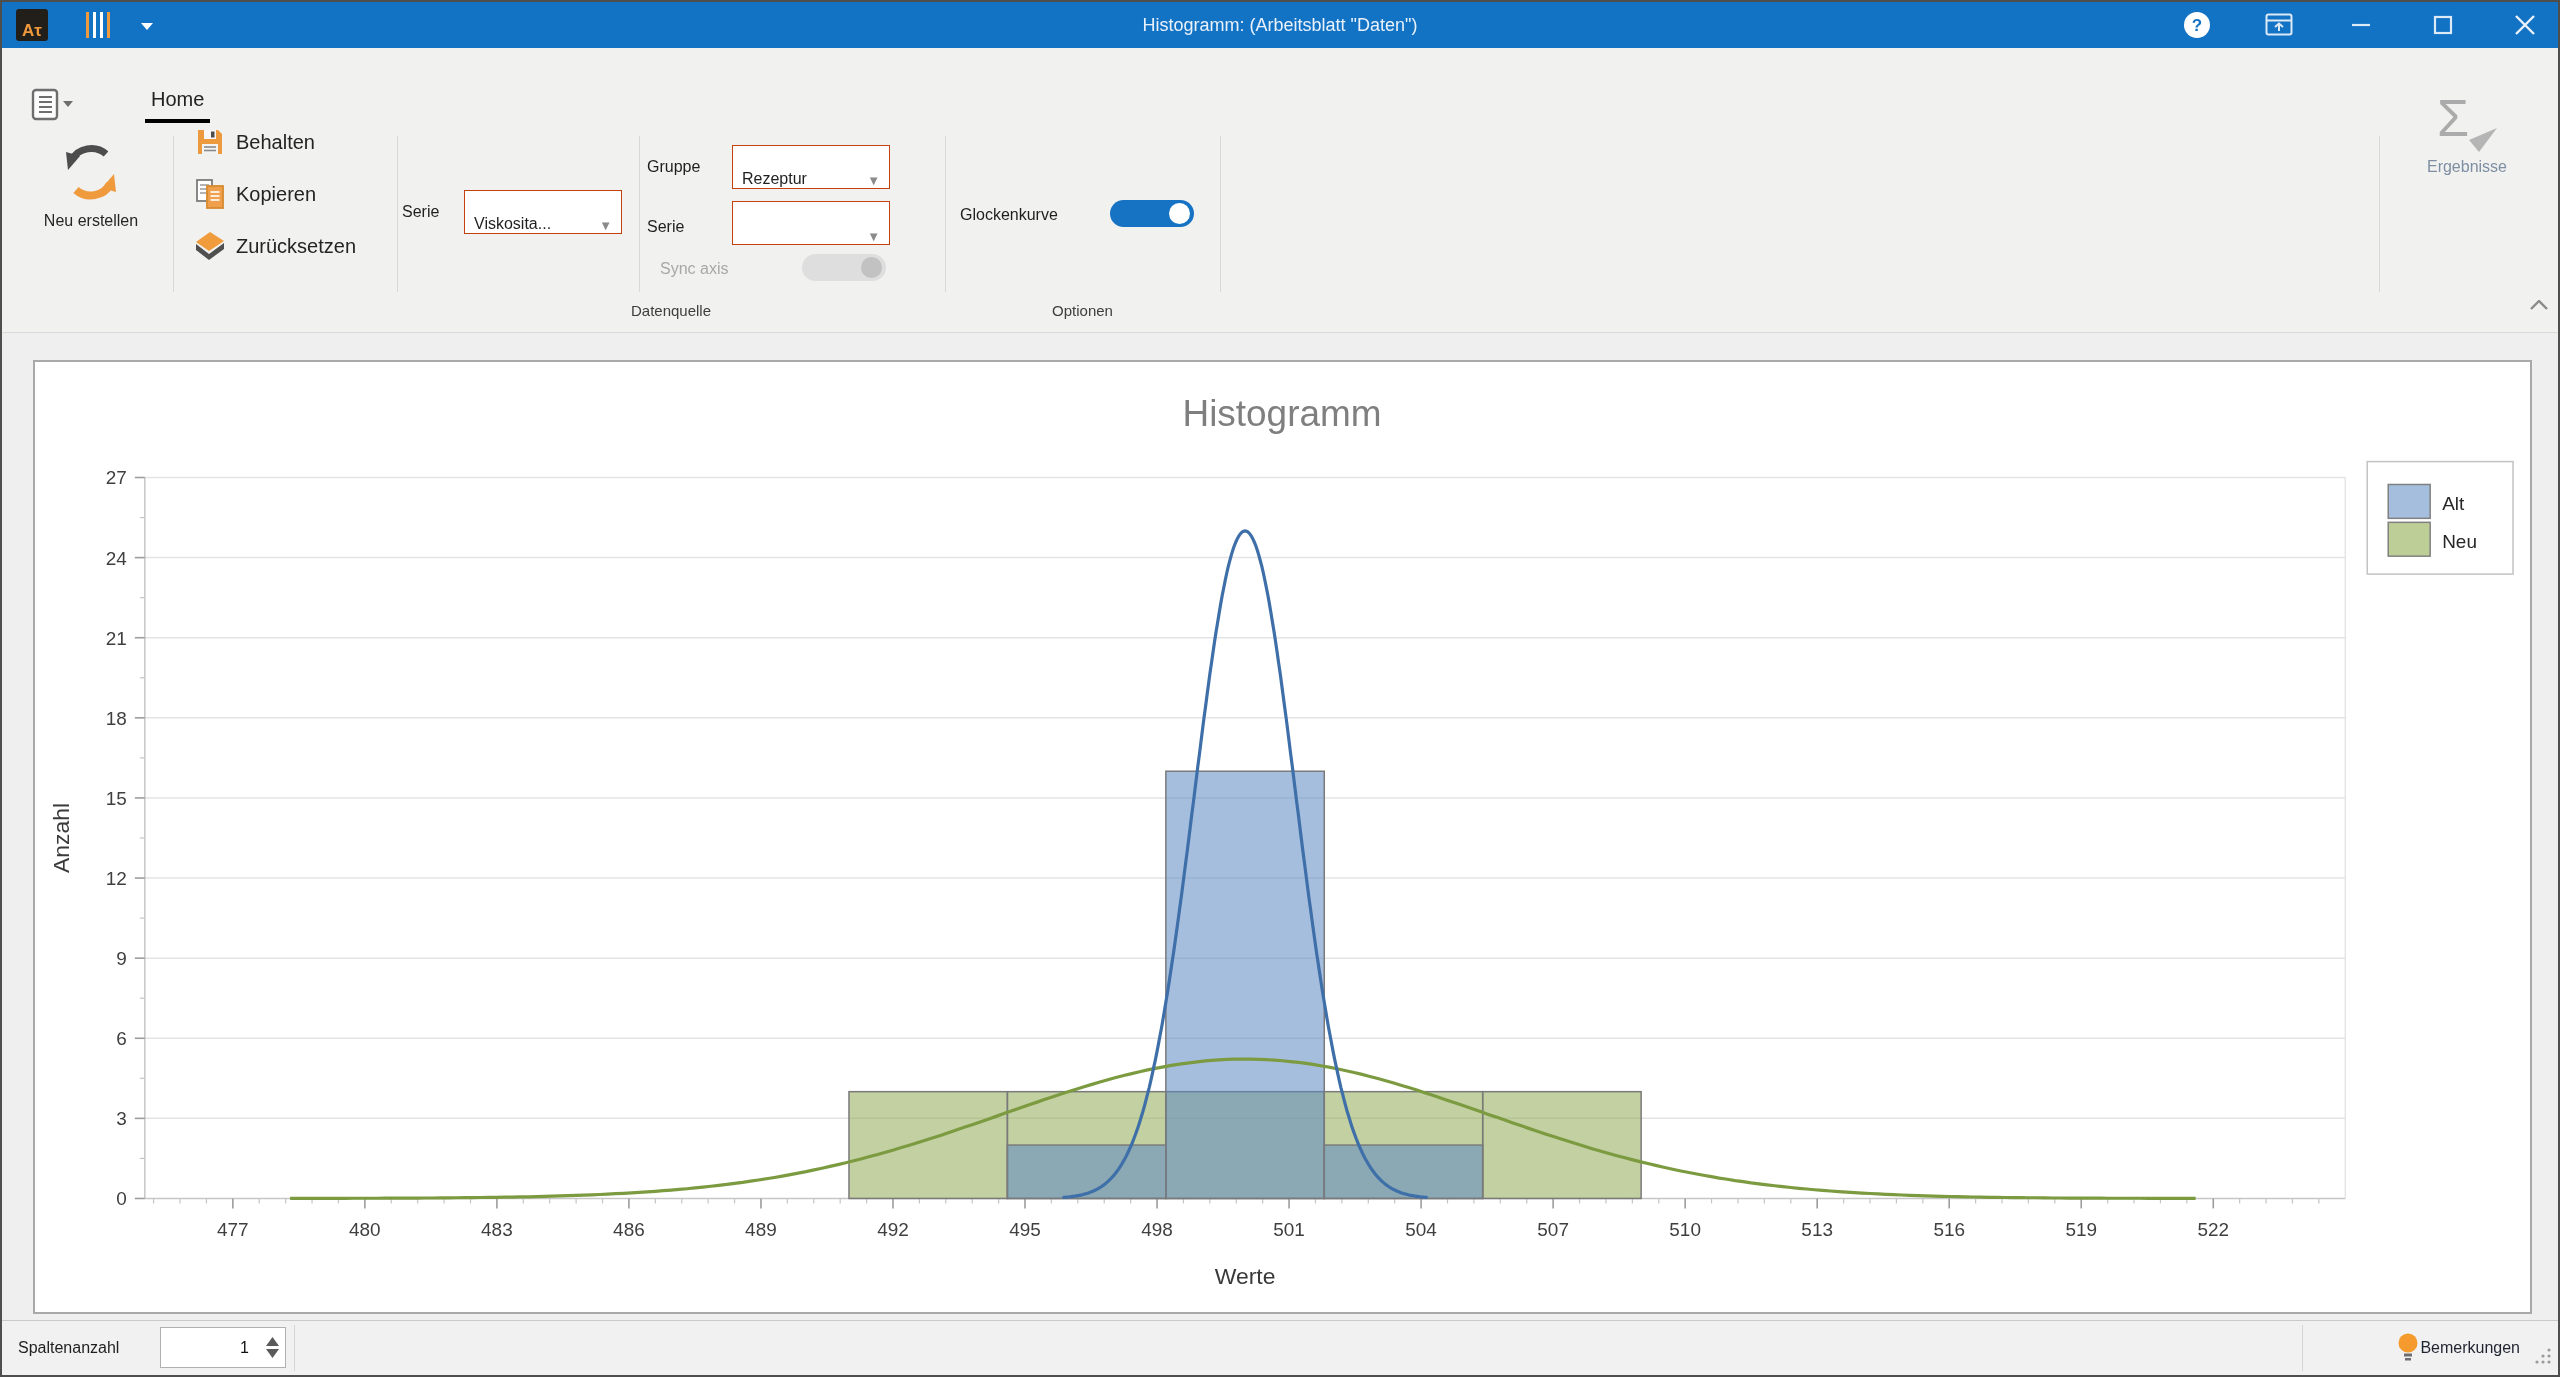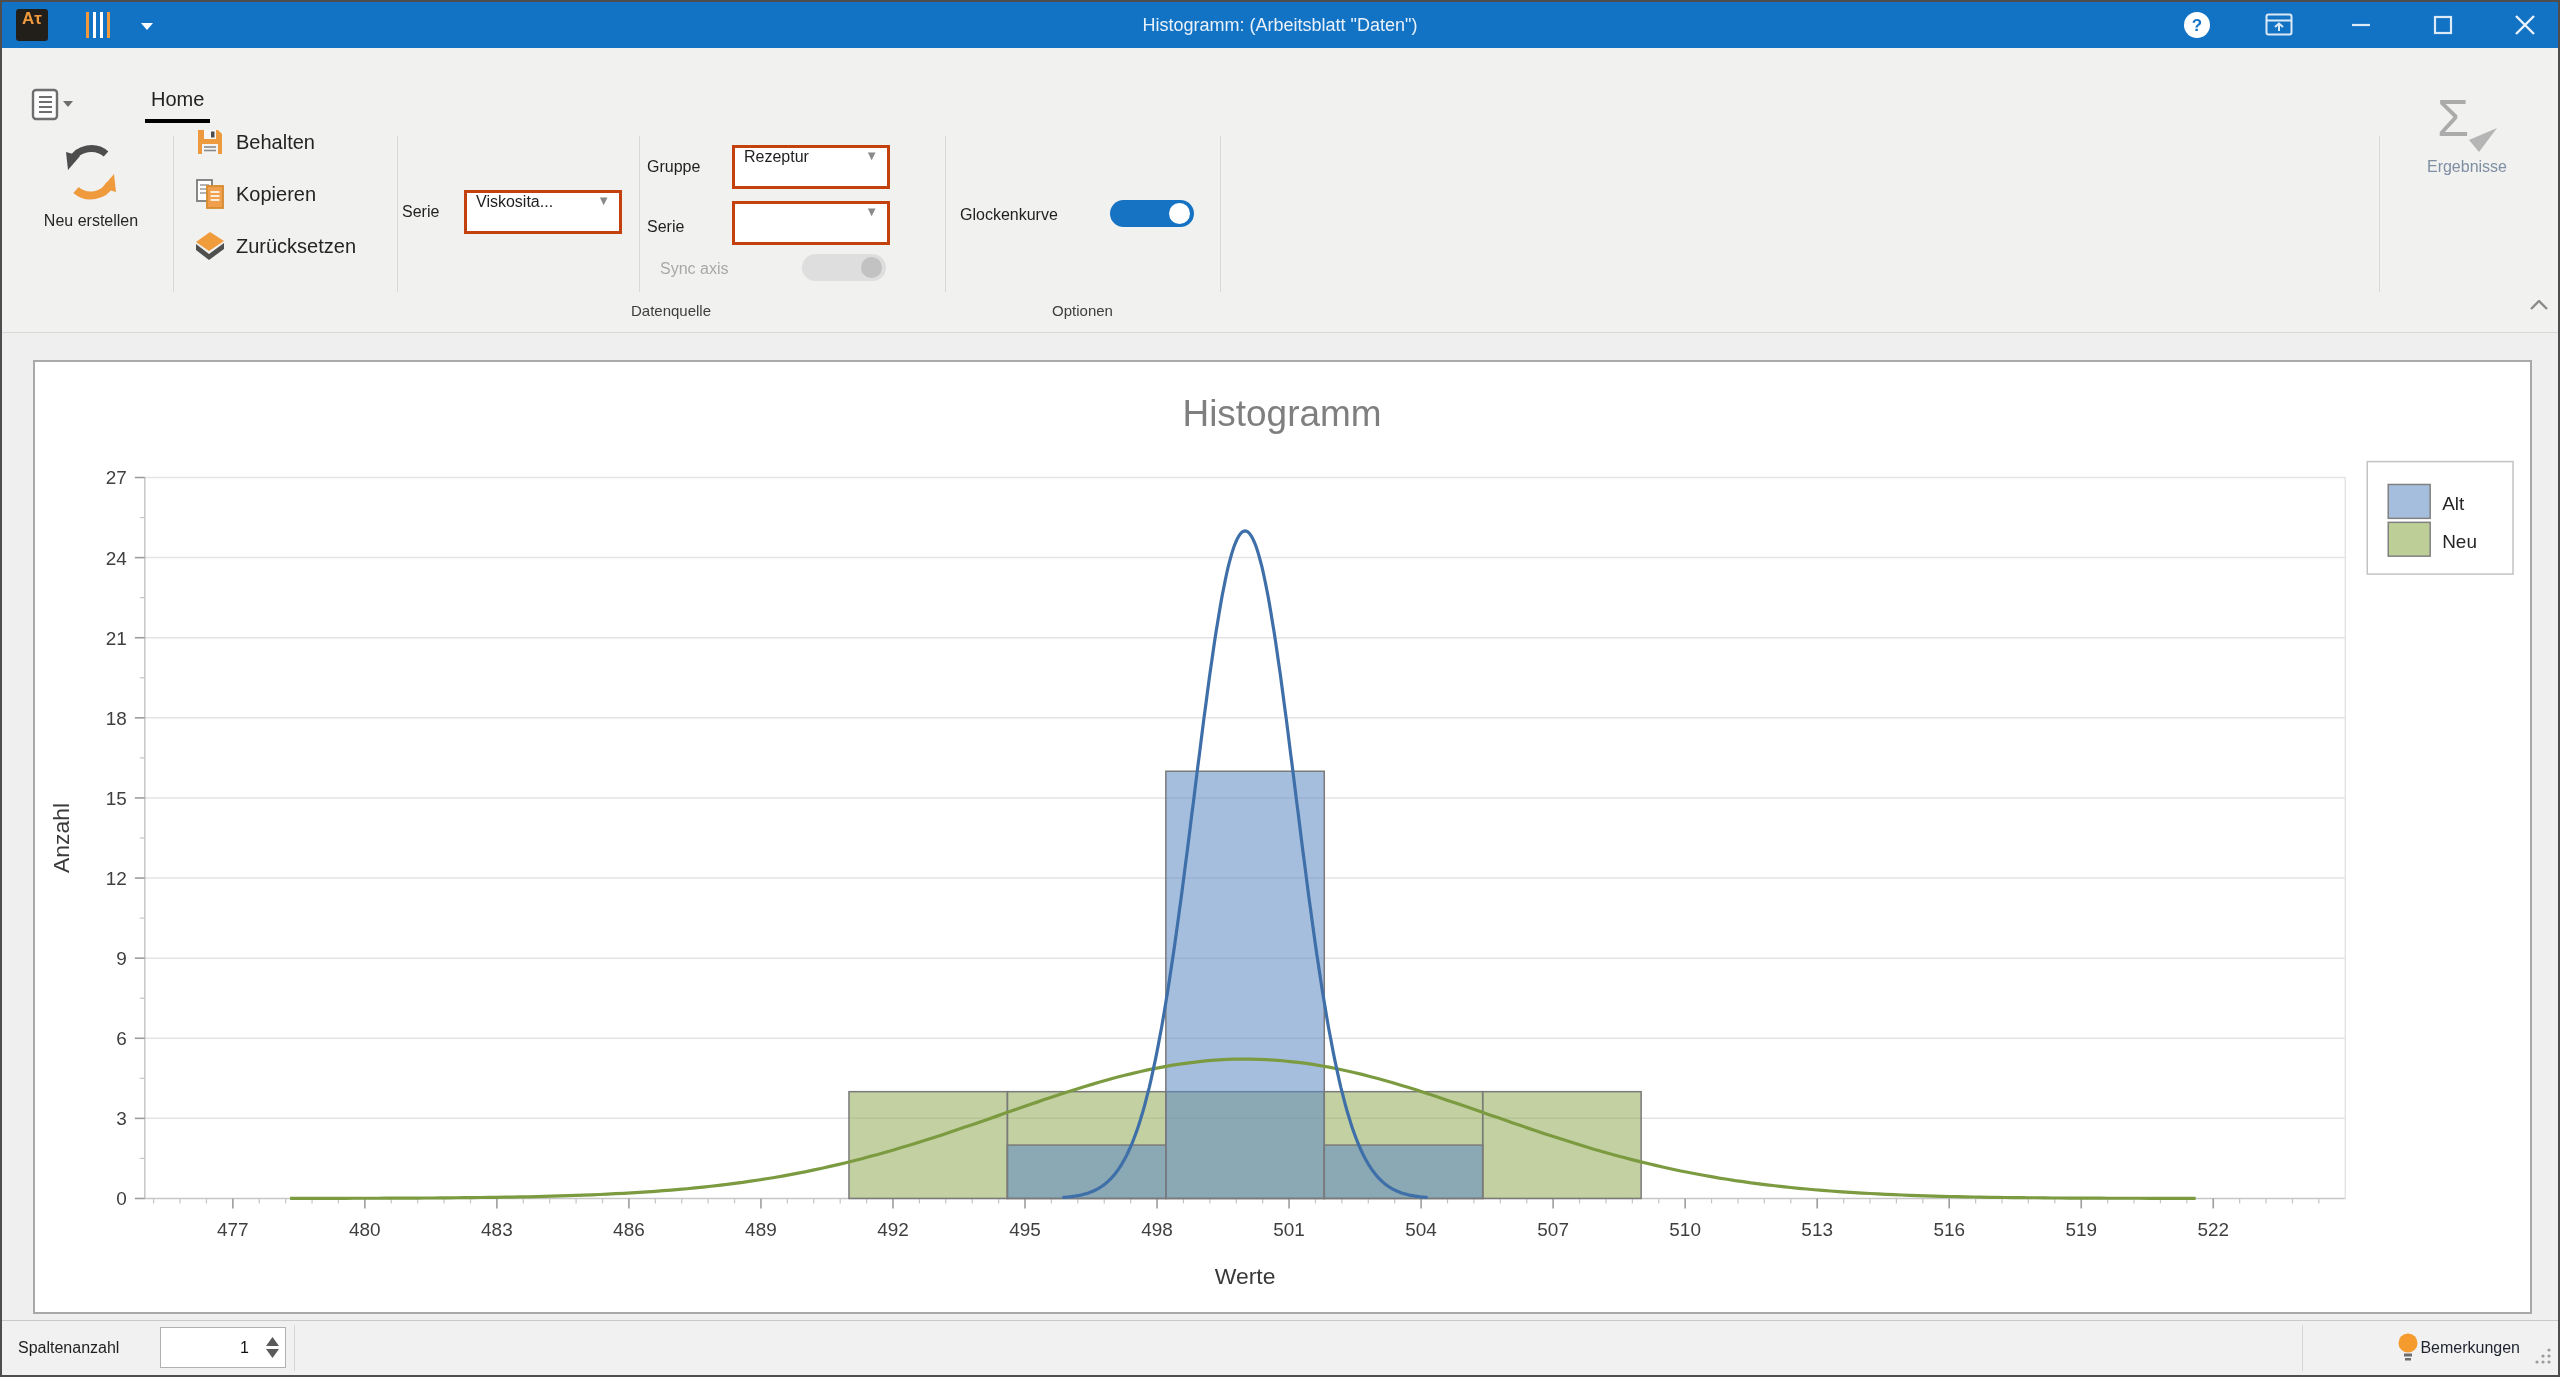--- a/index.html
+++ b/index.html
@@ -3,42 +3,42 @@
 <meta charset="utf-8">
 <style>
   html,body{margin:0;padding:0;background:#DDD;}
   .window{position:relative;width:2560px;height:1377px;background:#EFEFEF;
     border:2px solid #4E4E4E;box-sizing:border-box;overflow:hidden;
     font-family:"Liberation Sans","DejaVu Sans",sans-serif;}
   
   .titlebar{position:absolute;left:0;top:0;right:0;height:46px;background:#1272C4;}
   .app-icon{position:absolute;left:14px;top:7px;width:32px;height:32px;background:#221E1A;
     border-radius:3px;color:#F09A3E;font-weight:bold;font-size:17px;display:flex;
-    align-items:flex-start;justify-content:center;cursor:default;}
+    align-items:flex-end;justify-content:center;cursor:default;}
   .qat-bars{position:absolute;left:84px;top:10px;height:26px;display:flex;gap:4px;align-items:flex-end;}
   .qat-bars i{display:block;width:3px;height:26px;}
   .qat-bars i.o{background:#F09A3E;} .qat-bars i.w{background:#FFFFFF;}
   .qat-chev{position:absolute;left:138px;top:15px;}
   .win-title{position:absolute;left:0;right:0;top:0;height:46px;line-height:46px;text-align:center;
     color:#E9F2FB;font-size:18px;}
   .win-controls{position:absolute;right:18px;top:0;height:46px;display:flex;align-items:center;gap:52px;}
   .wc{width:30px;height:30px;display:flex;align-items:center;justify-content:center;cursor:default;}
   
   .ribbon{position:absolute;left:0;top:46px;right:0;height:284px;background:#F1F1F0;
     border-bottom:1px solid #D9D9D9;}
   .menu-btn{position:absolute;left:28px;top:40px;}
   .tab-home{position:absolute;left:143px;top:40px;font-size:20px;color:#222;
     padding:0 6px 8px 6px;border-bottom:4px solid #000000;}
   .bigbtn{position:absolute;text-align:center;color:#262626;font-size:16px;}
   .bigbtn .lbl{margin-top:6px;}
   .smallbtn{position:absolute;display:flex;align-items:center;gap:10px;font-size:20px;color:#242424;}
   .vsep{position:absolute;top:88px;width:1px;height:156px;background:#D8D8D8;}
   .fieldlbl{position:absolute;font-size:16px;color:#1F1F1F;}
   .fieldlbl.disabled{color:#A8A8A8;}
-  .combo{position:absolute;background:#fff;border:3px solid #c2410c;display:flex;align-items:flex-start;
+  .combo{position:absolute;background:#fff;border:1px solid #c2410c;display:flex;align-items:flex-end;
     font-size:16px;color:#1F1F1F;box-sizing:border-box;padding-left:9px;}
   .combo .arrow{margin-left:auto;padding-right:9px;color:#8A8A8A;font-size:13px;}
   .toggle{position:absolute;width:84px;height:27px;border-radius:14px;}
   .toggle .knob{position:absolute;top:3px;width:21px;height:21px;border-radius:50%;}
   .toggle.on{background:#1673C4;} .toggle.on .knob{right:4px;background:#fff;}
   .toggle.off{background:#DEDEDE;} .toggle.off .knob{right:4px;background:#C2C2C2;}
   .grouplbl{position:absolute;top:254px;font-size:15px;color:#3E3E3E;text-align:center;}
   .ergebnisse{position:absolute;left:2390px;top:40px;width:150px;text-align:center;
     color:#7E8EA3;font-size:16px;}
   .ribbon-collapse{position:absolute;left:2528px;top:248px;}

